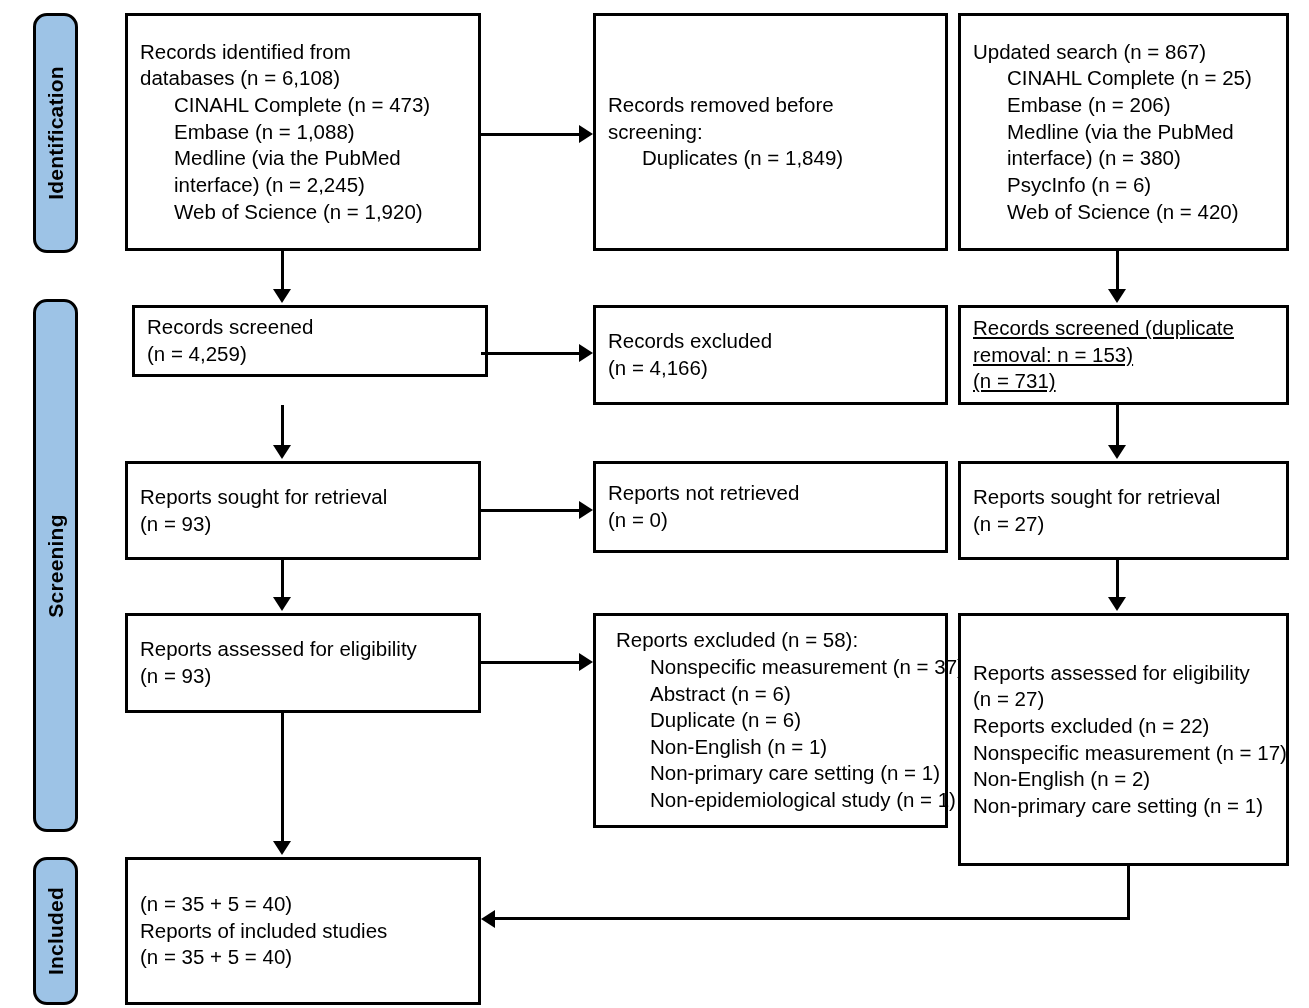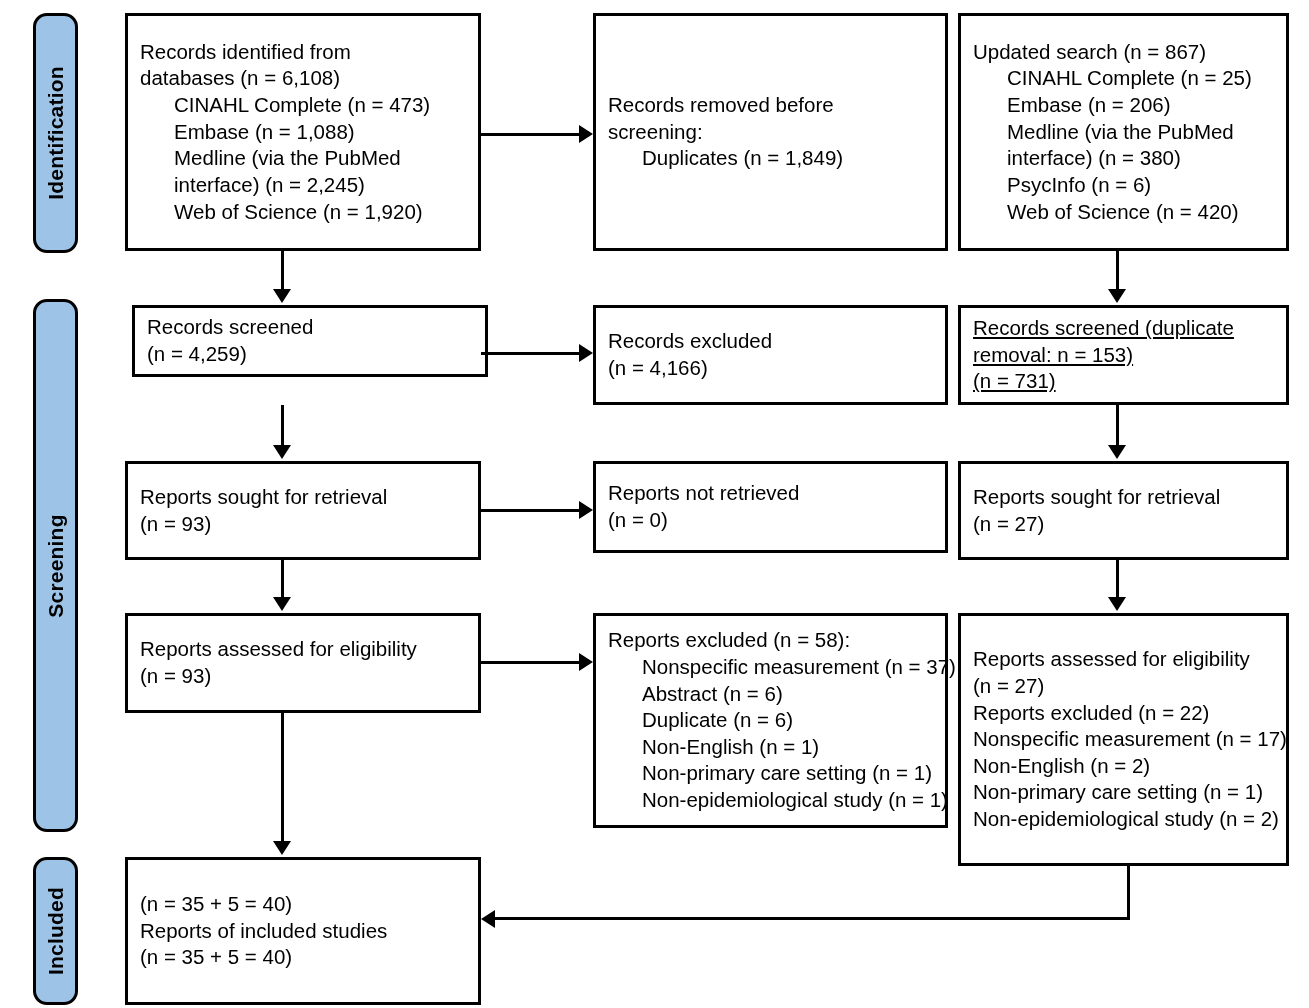--- a/index.html
+++ b/index.html
@@ -192,41 +192,40 @@
     </div>
   </div>
 
   <div class="flow-box" style="left:125px; top:613px; width:356px; height:100px;">
     <div class="box-body">
       <p>Reports assessed for eligibility</p>
       <p>(n = 93)</p>
     </div>
   </div>
 
-  <div class="flow-box" style="left:593px; top:613px; width:355px; height:215px;">
+  <div class="flow-box" style="left:593px; top:613px; width:355px; height:215px;padding-left:8px;">
     <div class="box-body">
       <p>Reports excluded (n = 58):</p>
       <p class="indent1">Nonspecific measurement (n = 37)</p>
       <p class="indent1">Abstract (n = 6)</p>
       <p class="indent1">Duplicate (n = 6)</p>
       <p class="indent1">Non-English (n = 1)</p>
       <p class="indent1">Non-primary care setting (n = 1)</p>
       <p class="indent1">Non-epidemiological study (n = 1)</p>
     </div>
   </div>
 
   <div class="flow-box" style="left:958px; top:613px; width:331px; height:253px;">
     <div class="box-body">
       <p>Reports assessed for eligibility</p>
       <p>(n = 27)</p>
       <p>Reports excluded (n = 22)</p>
       <p class="indent-sub">Nonspecific measurement (n = 17)</p>
       <p class="indent-sub">Non-English (n = 2)</p>
       <p class="indent-sub">Non-primary care setting (n = 1)</p>
-      <p class="indent-sub">Non-epidemiological study (n = 2)</p>
     </div>
   </div>
 
   <div class="flow-box" style="left:125px; top:857px; width:356px; height:148px;">
     <div class="box-body">
       <p>(n = 35 + 5 = 40)</p>
       <p>Reports of included studies</p>
       <p>(n = 35 + 5 = 40)</p>
     </div>
   </div>

